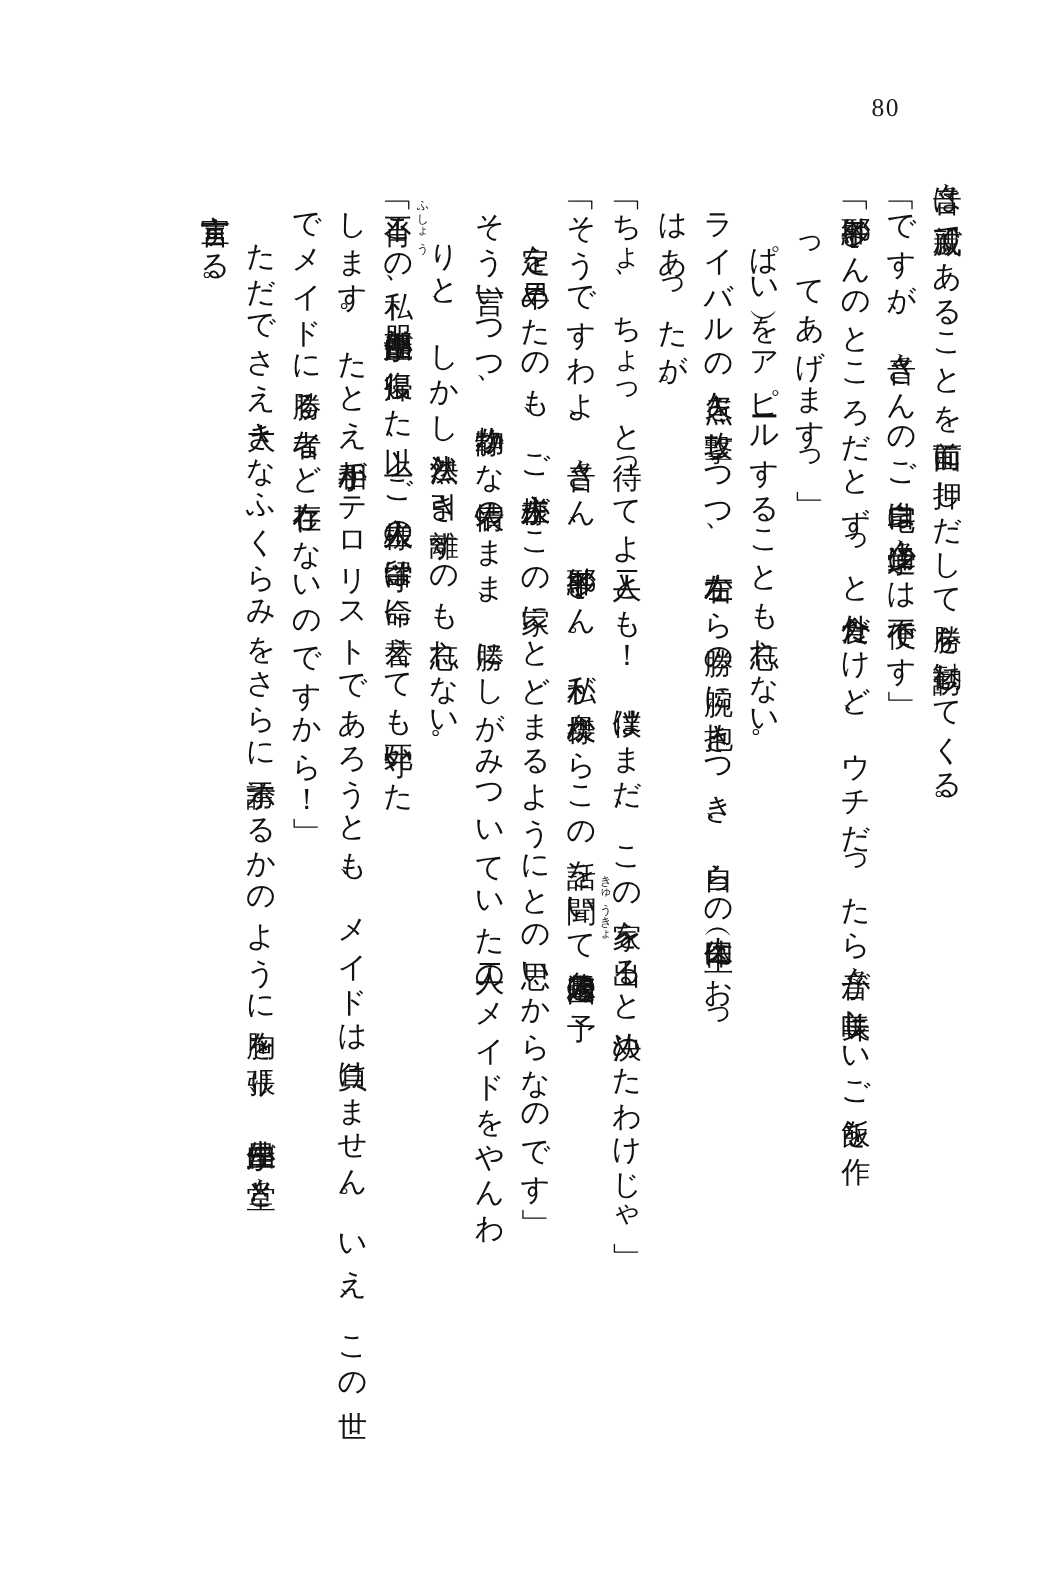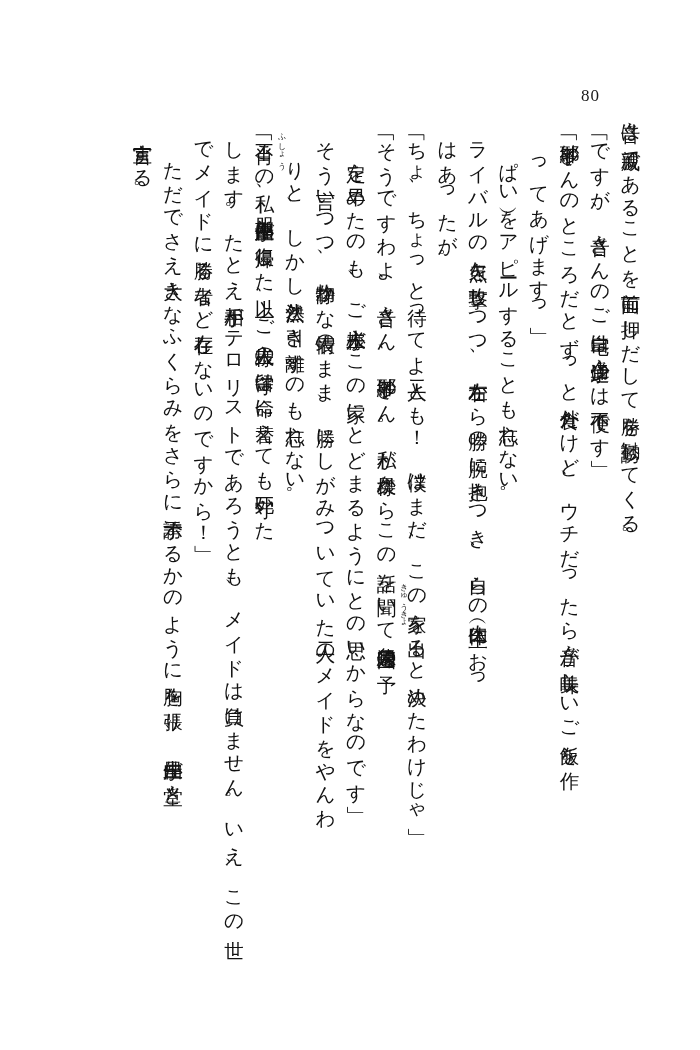--- a/index.html
+++ b/index.html
@@ -22,21 +22,20 @@
     height: 1050px;
   }
   .page-number {
     position: absolute;
     top: 62px;
     right: 100px;
     font-size: 17px;
     letter-spacing: 1px;
     color: #1a1a1a;
     font-family: "Liberation Serif", "DejaVu Serif", serif;
-    margin-top: 24px;
   }
   .text-block {
     position: absolute;
     top: 108px;
     right: 60px;
     left: 60px;
     bottom: 60px;
     display: flex;
     flex-direction: row-reverse;
     justify-content: flex-start;

